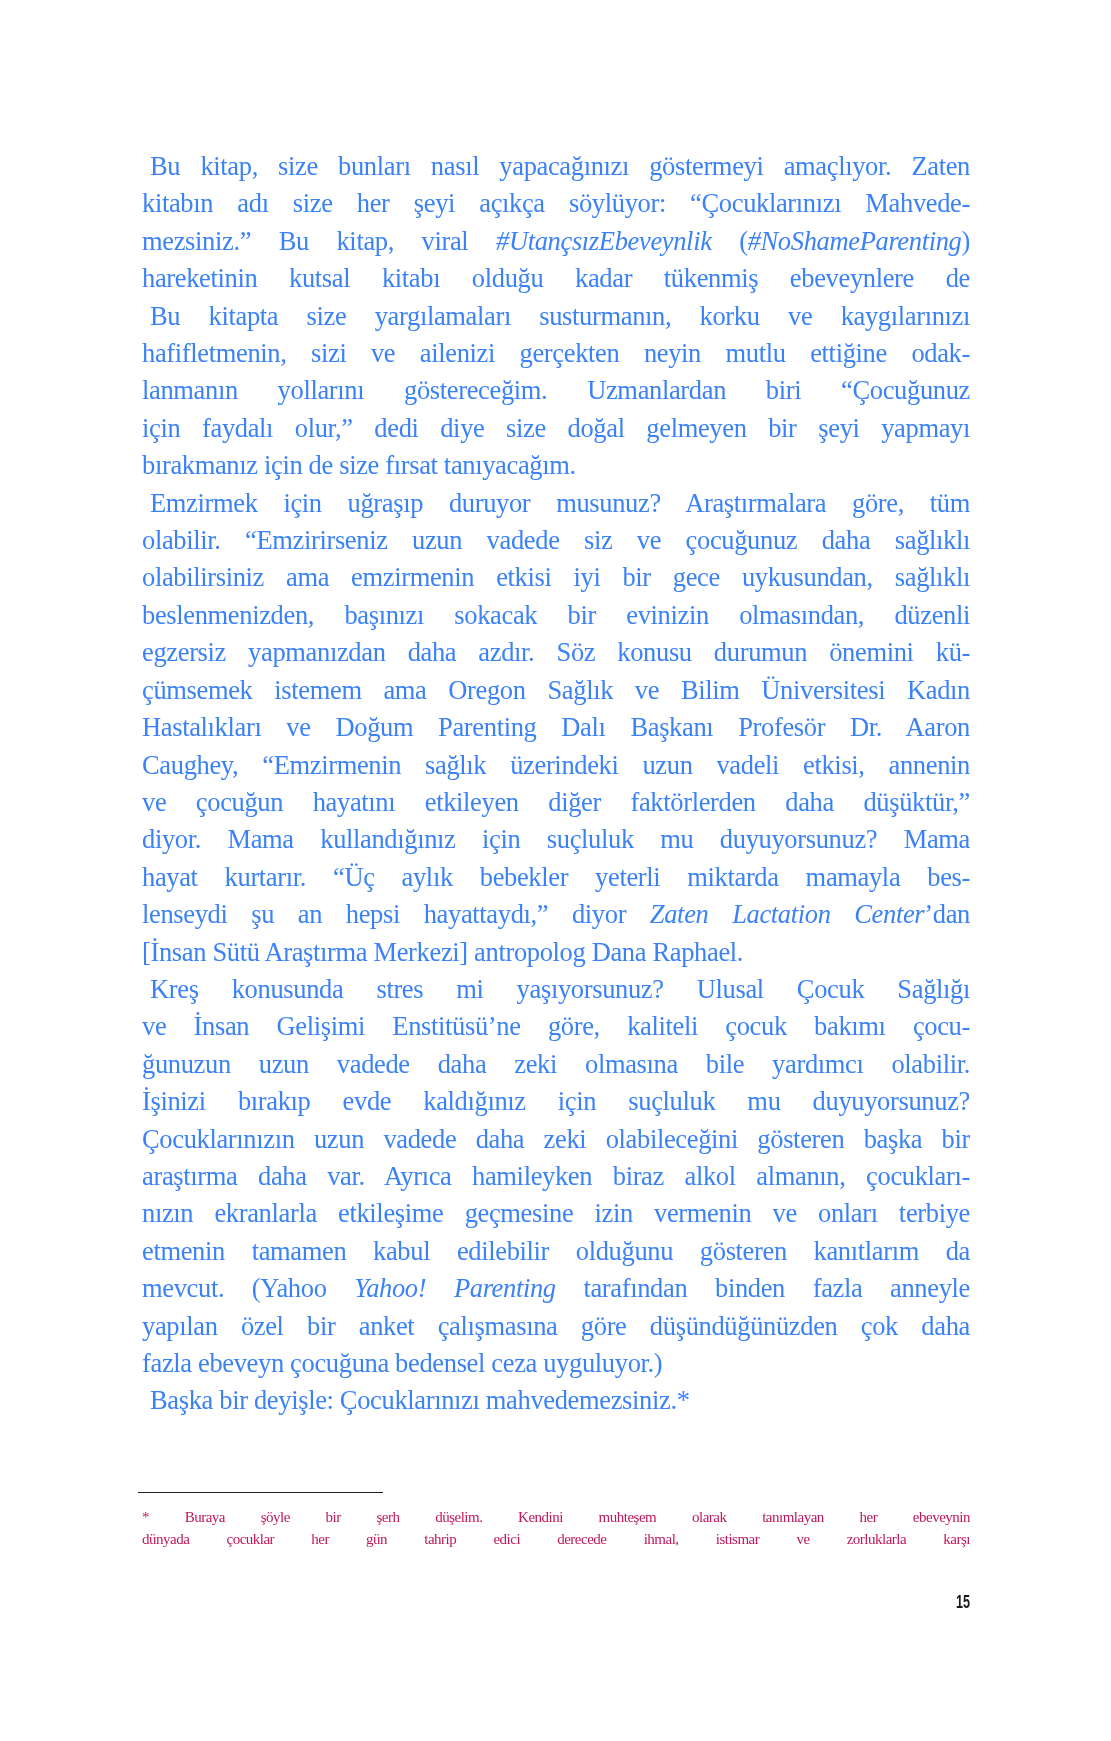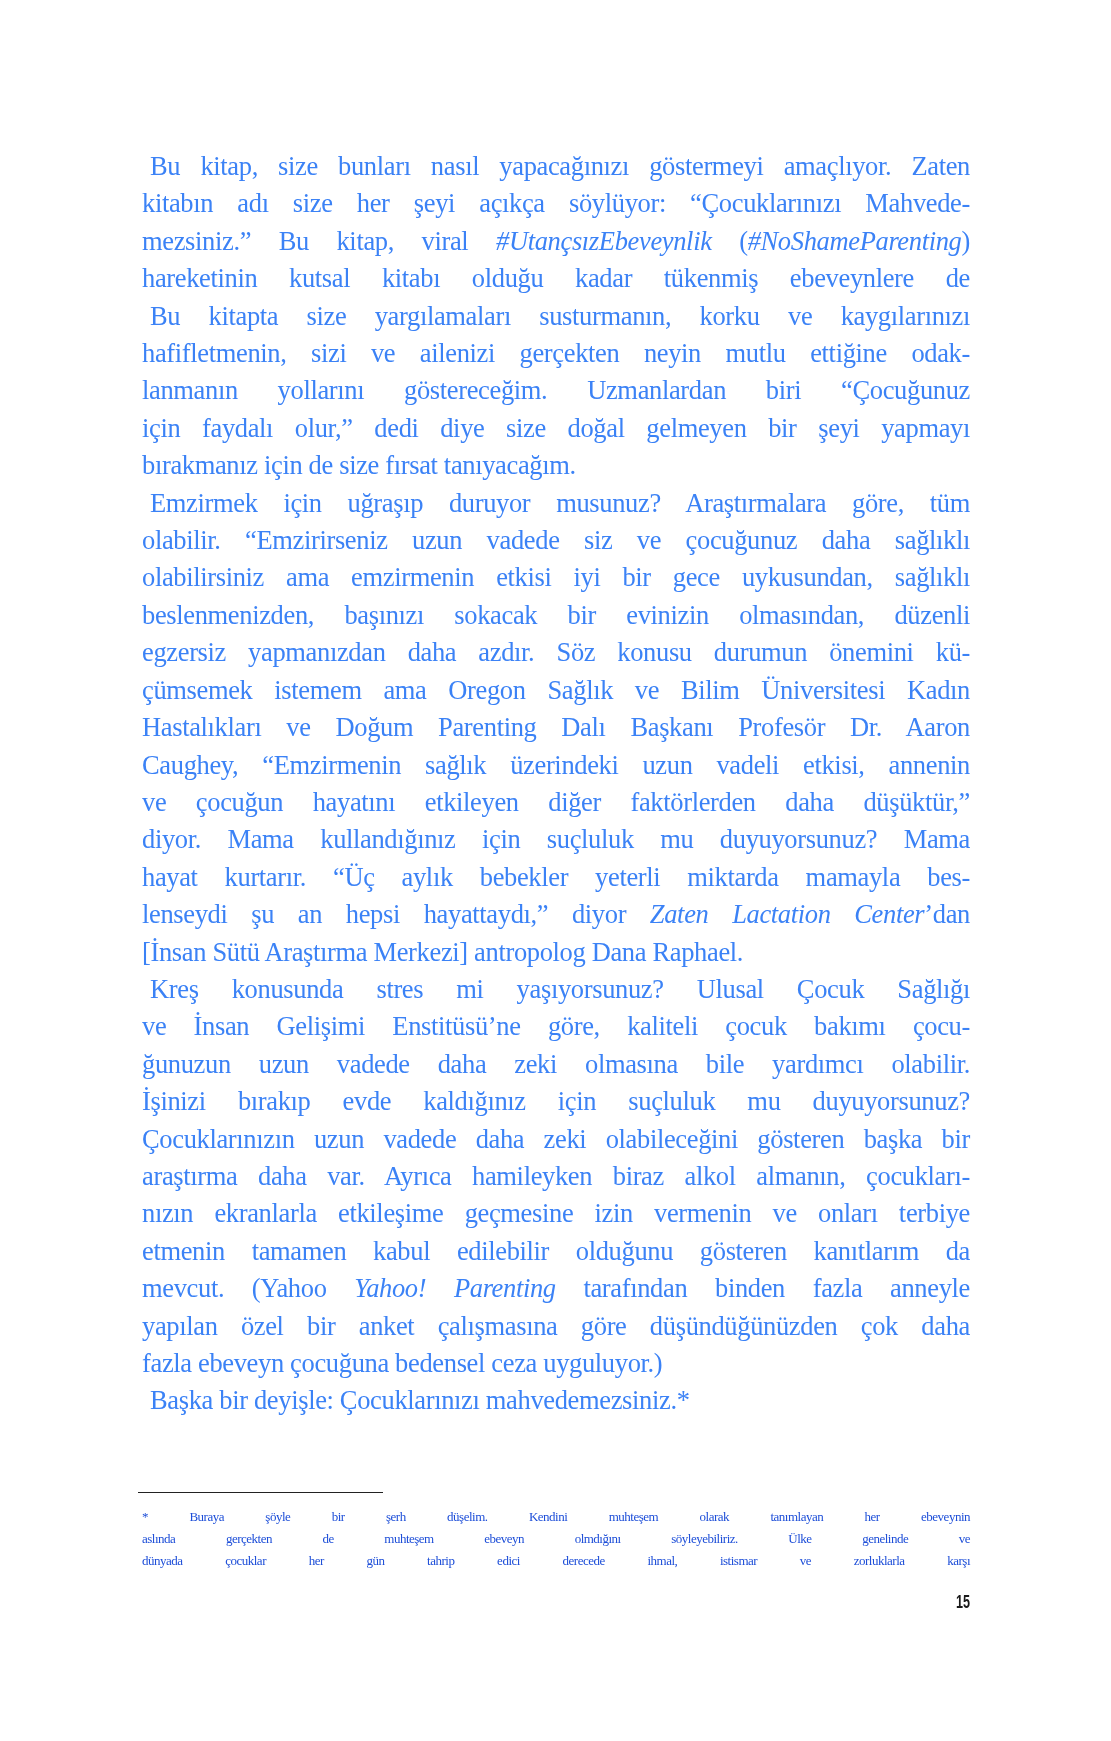--- a/index.html
+++ b/index.html
@@ -17,21 +17,21 @@
   .line.last { text-align-last: left; }
   .line.ind { padding-left: 8px; }
   em { font-style: italic; }
   .rule {
     position: absolute; left: 138px; top: 1492px; width: 245px; height: 0;
     border-top: 1.5px solid #222;
   }
   .footnote {
     position: absolute; left: 142px; top: 1506px; width: 828px;
     font-family: "Liberation Serif", "DejaVu Serif", serif;
-    font-size: 13px; line-height: 22px; color: #1d4ed8; letter-spacing: -0.5px;
+    font-size: 15px; line-height: 22px; color: #be185d; letter-spacing: -0.5px;
   }
   .footnote .line { white-space: nowrap; }
   .page-number {
     position: absolute; top: 1592px; left: 940px; width: 30px; text-align: right;
     font-family: "Liberation Sans", "DejaVu Sans", sans-serif; font-size: 18px;
     font-weight: bold; color: #1a1a1a; transform: scaleX(0.7); transform-origin: right;
   }
 </style>
 </head>
 <body>
@@ -82,17 +82,16 @@
       <div class="paragraph">
         <span class="line  ind last">Başka bir deyişle: Çocuklarınızı mahvedemezsiniz.*</span>
       </div>
     </div>
 </div>
 
 <div class="rule"></div>
 
 <div class="footnote" id="footnote">
     <span class="line ">* Buraya şöyle bir şerh düşelim. Kendini muhteşem olarak tanımlayan her ebeveynin</span>
-    <span class="line ">aslında gerçekten de muhteşem ebeveyn olmdığını söyleyebiliriz. Ülke genelinde ve</span>
     <span class="line ">dünyada çocuklar her gün tahrip edici derecede ihmal, istismar ve zorluklarla karşı</span>
   </div>
 
 <div class="page-number">15</div>
 
 </body></html>

